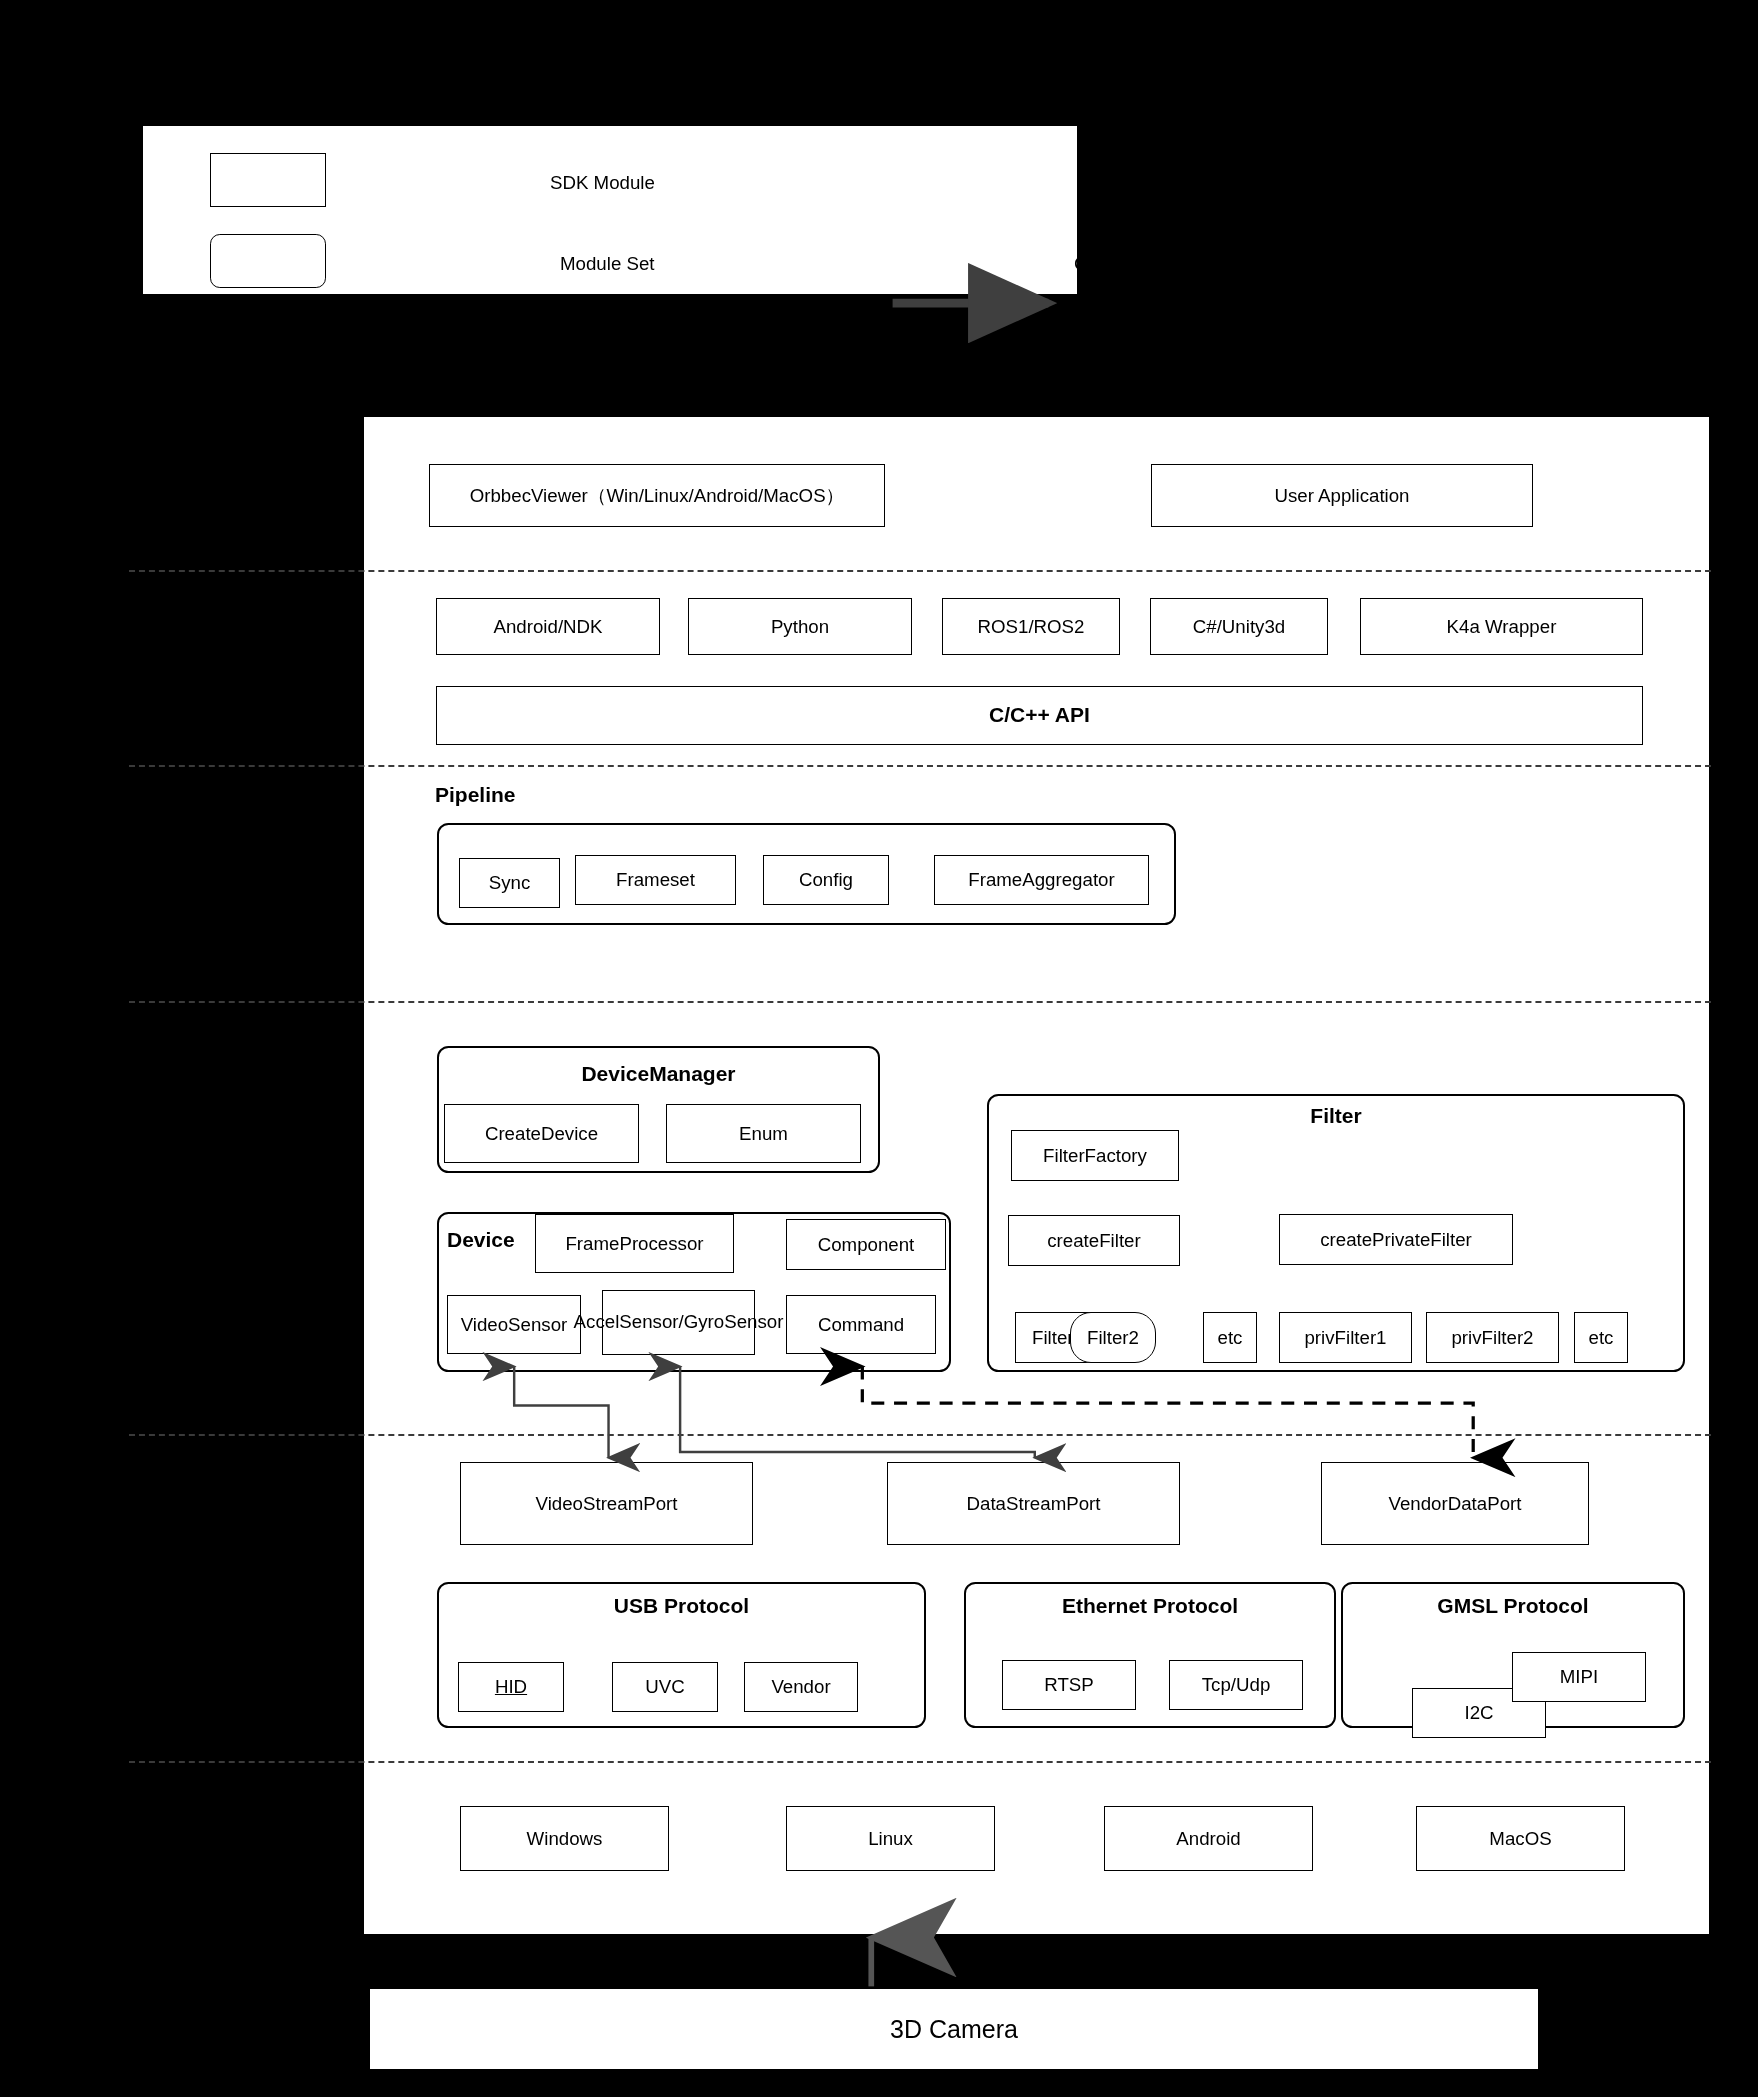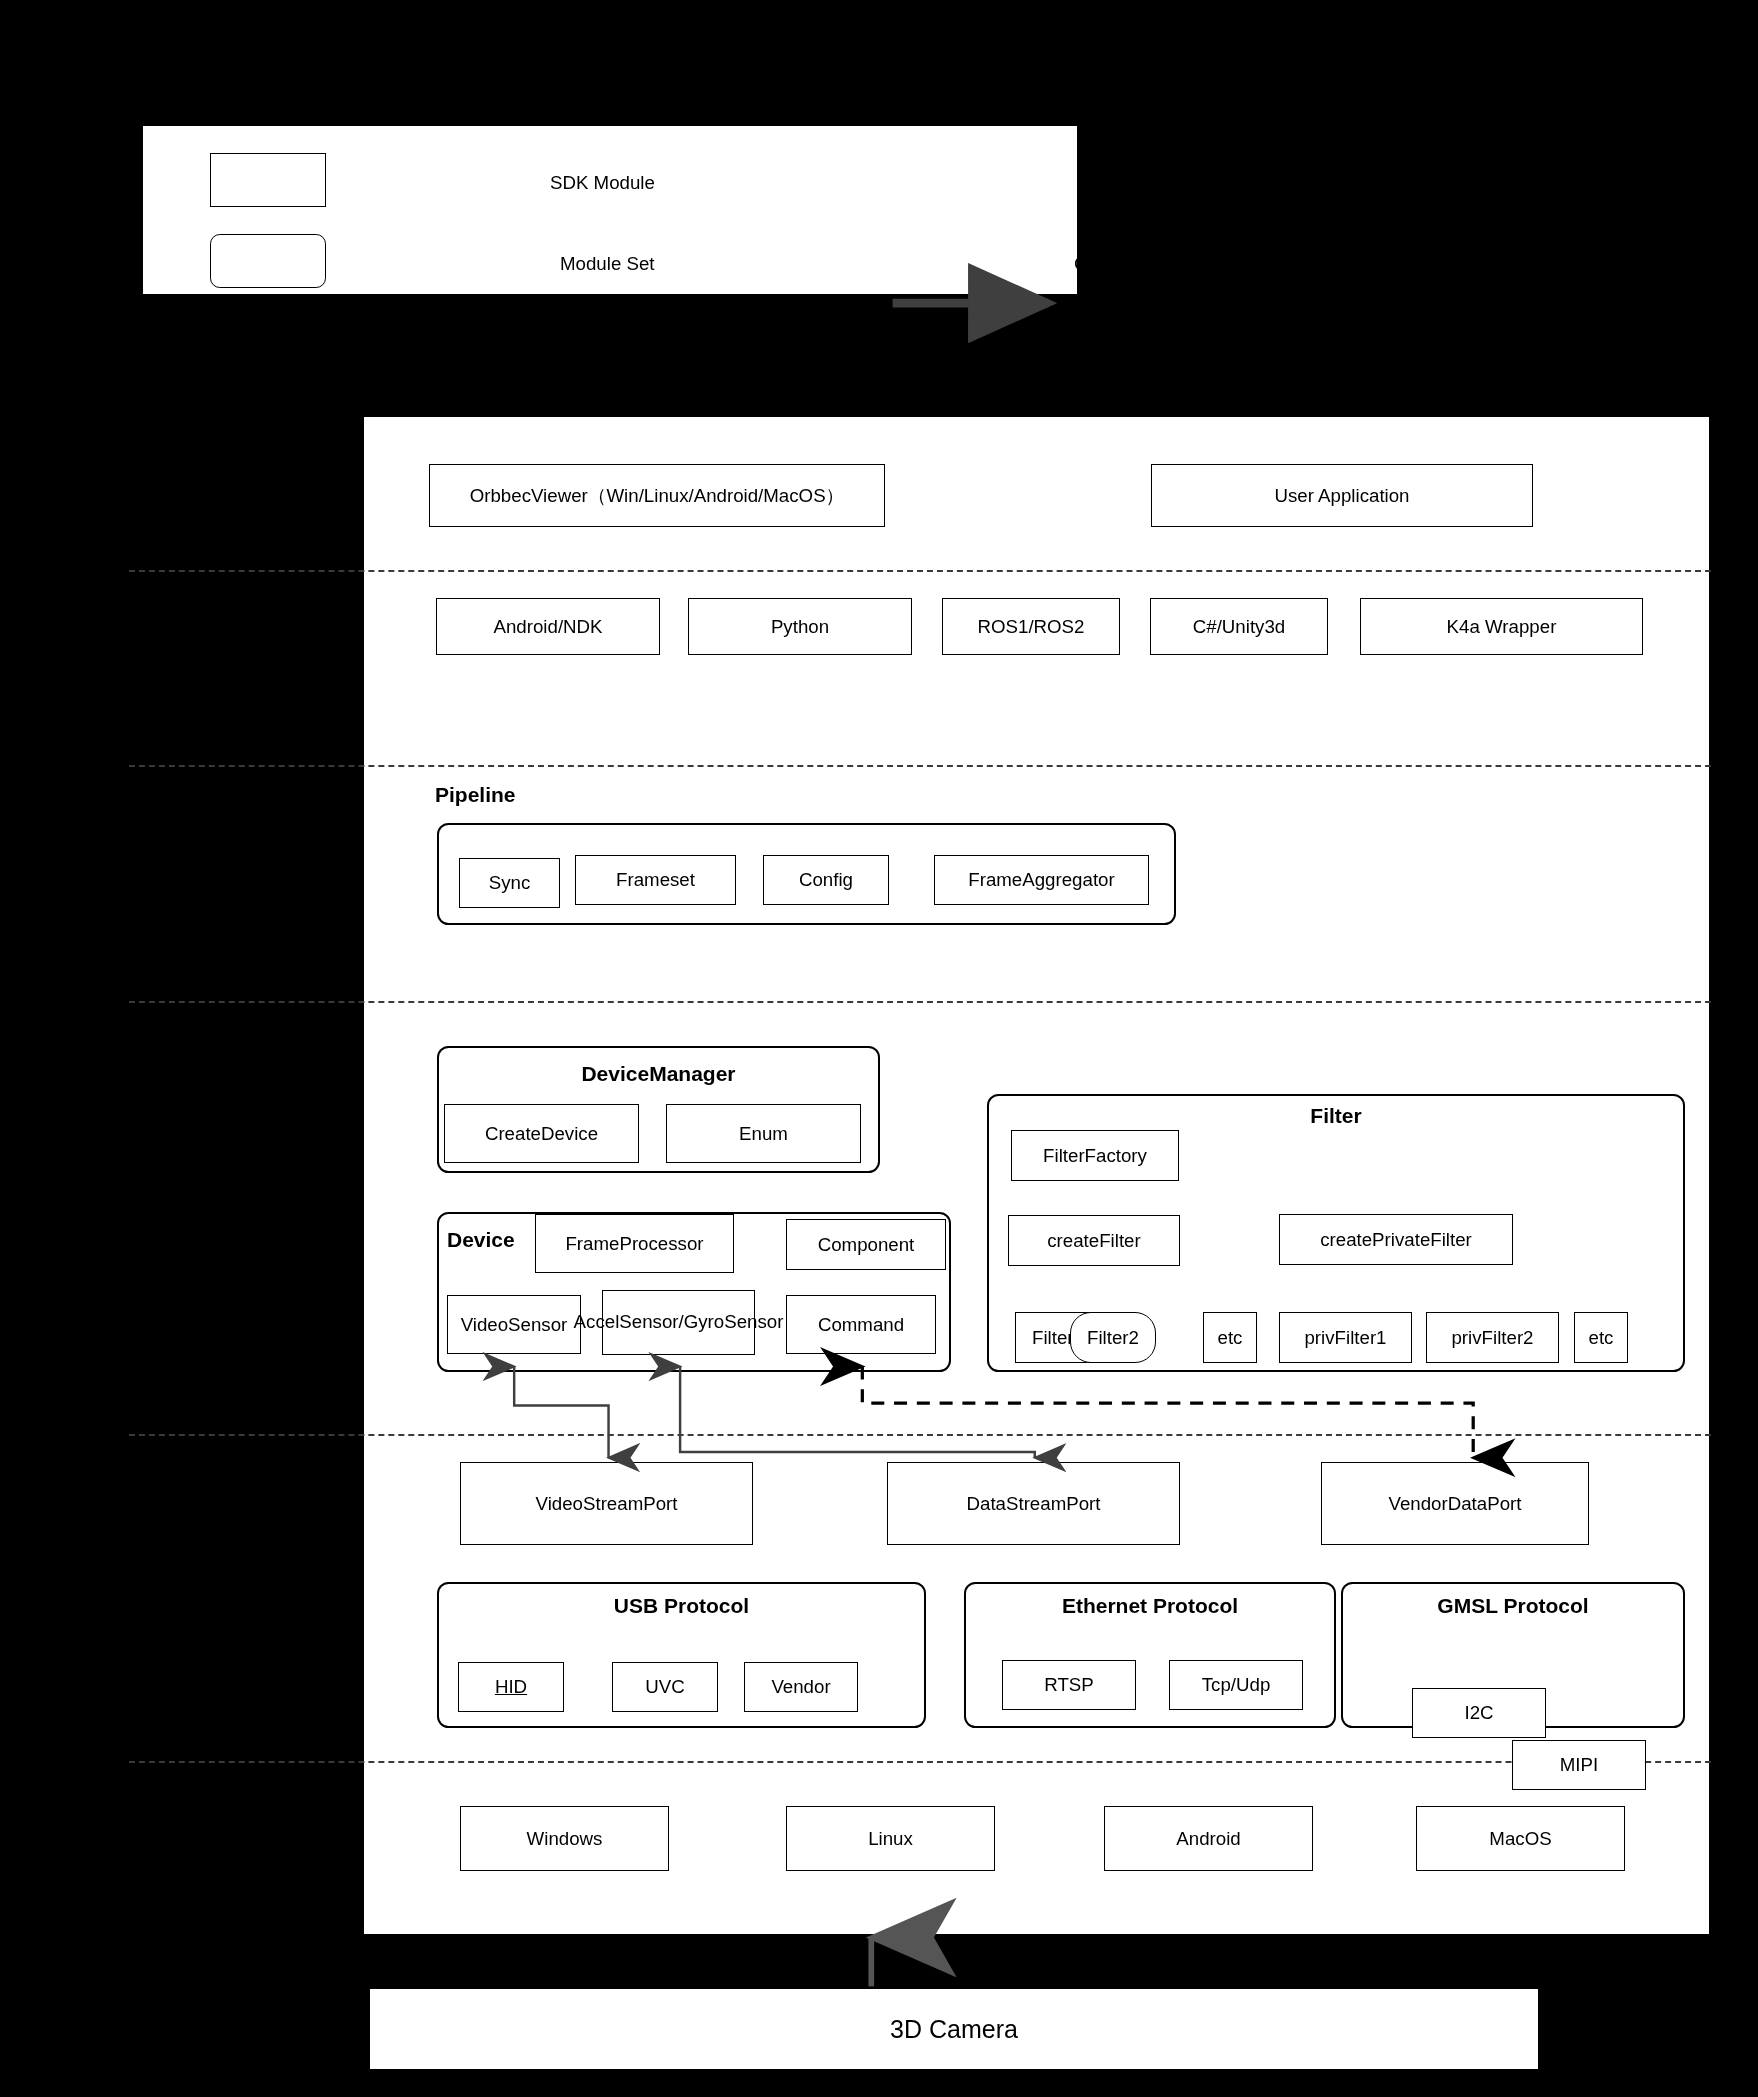--- a/index.html
+++ b/index.html
@@ -156,20 +156,21 @@
 
   <div class="box" style="left:429px; top:464px; width:456px; height:63px;">OrbbecViewer（Win/Linux/Android/MacOS）</div>
   <div class="box" style="left:1151px; top:464px; width:382px; height:63px;">User Application</div>
 
   <div class="box" style="left:436px; top:598px; width:224px; height:57px;">Android/NDK</div>
   <div class="box" style="left:688px; top:598px; width:224px; height:57px;">Python</div>
   <div class="box" style="left:942px; top:598px; width:178px; height:57px;">ROS1/ROS2</div>
   <div class="box" style="left:1150px; top:598px; width:178px; height:57px;">C#/Unity3d</div>
   <div class="box" style="left:1360px; top:598px; width:283px; height:57px;">K4a Wrapper</div>
 
+  <div class="box bold" style="left:436px; top:686px; width:1207px; height:59px; font-size:21px;">C/C++ API</div>
 
   <div class="set-title-left" style="left:435px; top:783px;">Pipeline</div>
   <div class="set" style="left:437px; top:823px; width:739px; height:102px;"></div>
   <div class="box" style="left:459px; top:858px; width:101px; height:50px;">Sync</div>
   <div class="box" style="left:575px; top:855px; width:161px; height:50px;">Frameset</div>
   <div class="box" style="left:763px; top:855px; width:126px; height:50px;">Config</div>
   <div class="box" style="left:934px; top:855px; width:215px; height:50px;">FrameAggregator</div>
 
   <div class="set" style="left:437px; top:1046px; width:443px; height:127px;"></div>
   <div class="set-title" style="left:437px; top:1062px; width:443px;">DeviceManager</div>
@@ -208,21 +209,21 @@
   <div class="box" style="left:744px; top:1662px; width:114px; height:50px;">Vendor</div>
 
   <div class="set" style="left:964px; top:1582px; width:372px; height:146px;"></div>
   <div class="set-title" style="left:964px; top:1594px; width:372px;">Ethernet Protocol</div>
   <div class="box" style="left:1002px; top:1660px; width:134px; height:50px;">RTSP</div>
   <div class="box" style="left:1169px; top:1660px; width:134px; height:50px;">Tcp/Udp</div>
 
   <div class="set" style="left:1341px; top:1582px; width:344px; height:146px;"></div>
   <div class="set-title" style="left:1341px; top:1594px; width:344px;">GMSL Protocol</div>
   <div class="box" style="left:1412px; top:1660px; width:134px; height:50px;margin-top:28px;">I2C</div>
-  <div class="box" style="left:1512px; top:1740px; width:134px; height:50px;text-align:center;">MIPI</div>
+  <div class="box" style="left:1512px; top:1652px; width:134px; height:50px;text-align:center;">MIPI</div>
 
   <div class="box" style="left:460px; top:1806px; width:209px; height:65px;">Windows</div>
   <div class="box" style="left:786px; top:1806px; width:209px; height:65px;">Linux</div>
   <div class="box" style="left:1104px; top:1806px; width:209px; height:65px;">Android</div>
   <div class="box" style="left:1416px; top:1806px; width:209px; height:65px;">MacOS</div>
 
   <div id="camera-box">3D Camera</div>
 
   <svg class="wires" viewBox="0 0 2161 2578" width="1758" height="2097">
     <defs>

